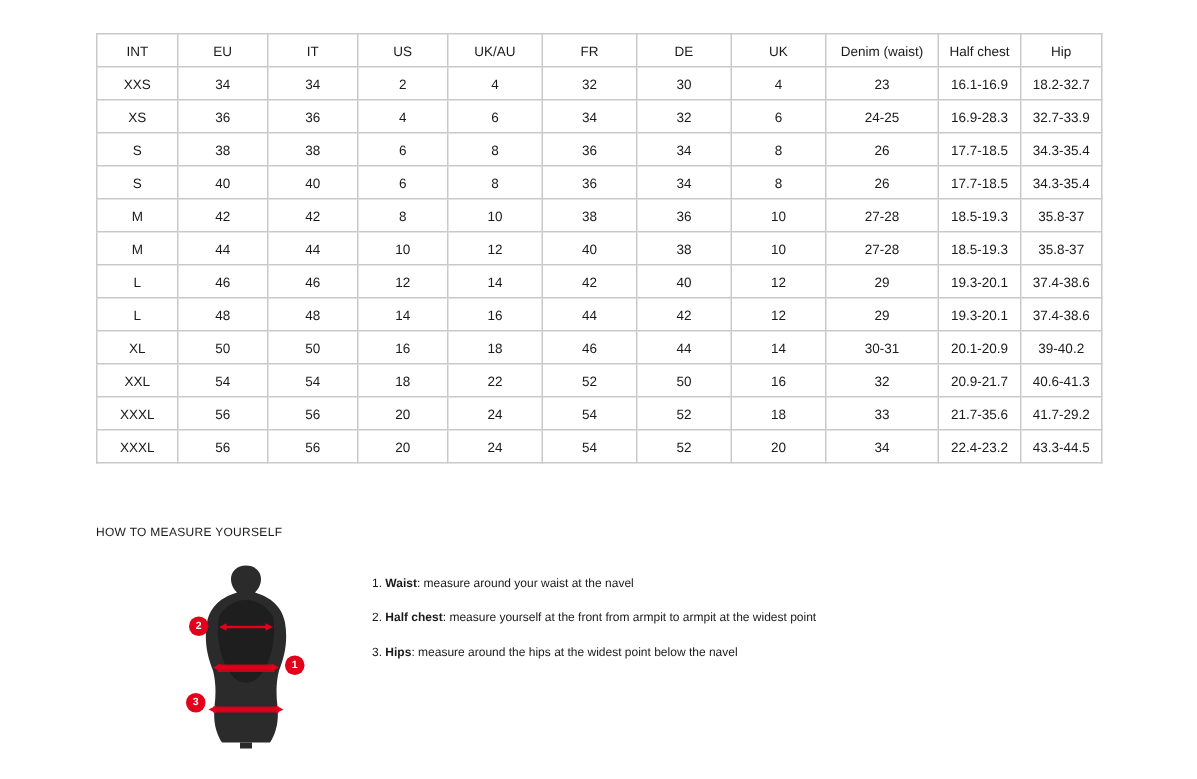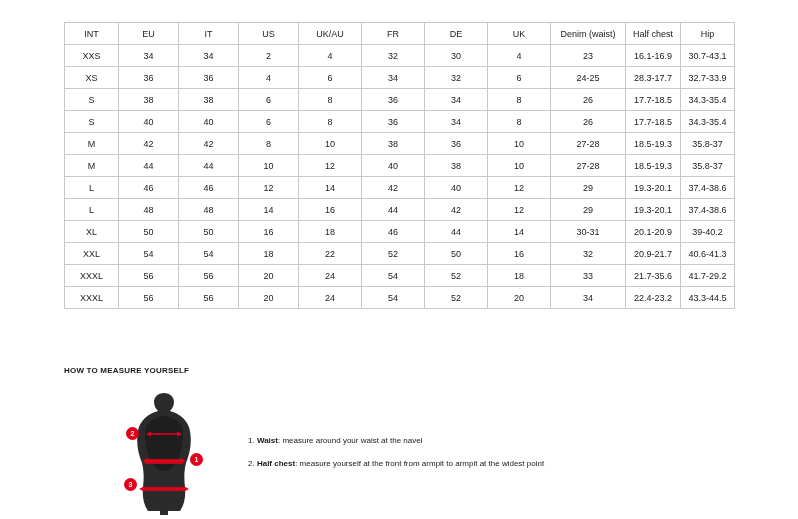--- a/index.html
+++ b/index.html
@@ -62,30 +62,29 @@
 
   
   .measure-section {
     position: absolute;
     left: 64px;
     top: 350px;
     width: 670px;
   }
   .measure-title {
     font-size: 8px;
-    font-weight: bold;
+    font-weight: normal;
     letter-spacing: 0.2px;
     color: #1a1a1a;
     margin-bottom: 12px;
-    margin-top: 16px;
   }
   .measure-body {
     position: relative;
     display: flex;
-    align-items: center;
+    align-items: flex-start;
   }
   .figure-box {
     position: relative;
     width: 120px;
     height: 130px;
     margin-left: 40px;
     flex: 0 0 120px;
   }
   .notes {
     margin-left: 24px;
@@ -159,33 +158,33 @@
             <td>XXS</td>
             <td>34</td>
             <td>34</td>
             <td>2</td>
             <td>4</td>
             <td>32</td>
             <td>30</td>
             <td>4</td>
             <td>23</td>
             <td>16.1-16.9</td>
-            <td>30.7-43.1</td>
+            <td>18.2-32.7</td>
           </tr>
           <tr>
             <td>XS</td>
             <td>36</td>
             <td>36</td>
             <td>4</td>
             <td>6</td>
             <td>34</td>
             <td>32</td>
             <td>6</td>
             <td>24-25</td>
-            <td>28.3-17.7</td>
+            <td>16.9-28.3</td>
             <td>32.7-33.9</td>
           </tr>
           <tr>
             <td>S</td>
             <td>38</td>
             <td>38</td>
             <td>6</td>
             <td>8</td>
             <td>36</td>
             <td>34</td>
@@ -355,18 +354,22 @@
 
       <div class="notes">
         <div class="note">
           <span>1.</span>
           <b>Waist</b><span>: measure around your waist at the navel</span>
         </div>
         <div class="note">
           <span>2.</span>
           <b>Half chest</b><span>: measure yourself at the front from armpit to armpit at the widest point</span>
         </div>
+        <div class="note">
+          <span>3.</span>
+          <b>Hips</b><span>: measure around the hips at the widest point below the navel</span>
+        </div>
       </div>
 
     </div>
   </div>
 
 </div>
 
 </body></html>

